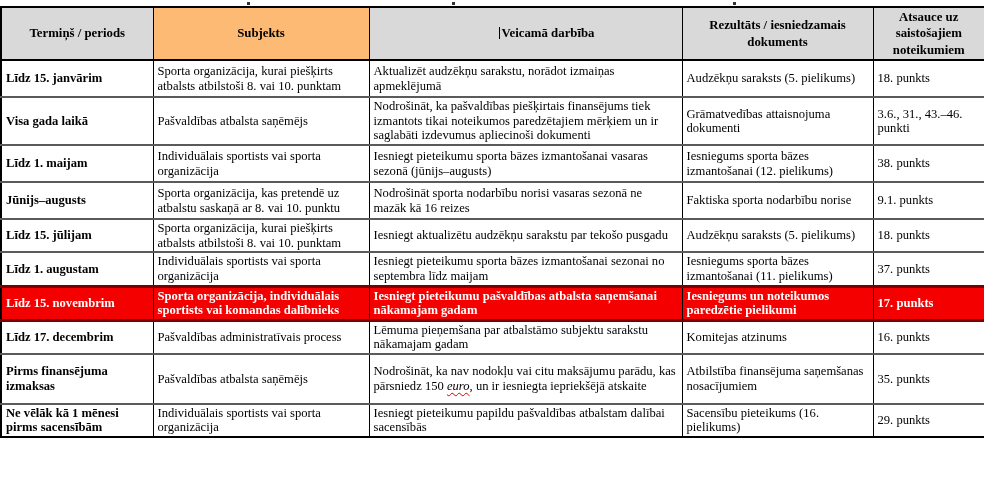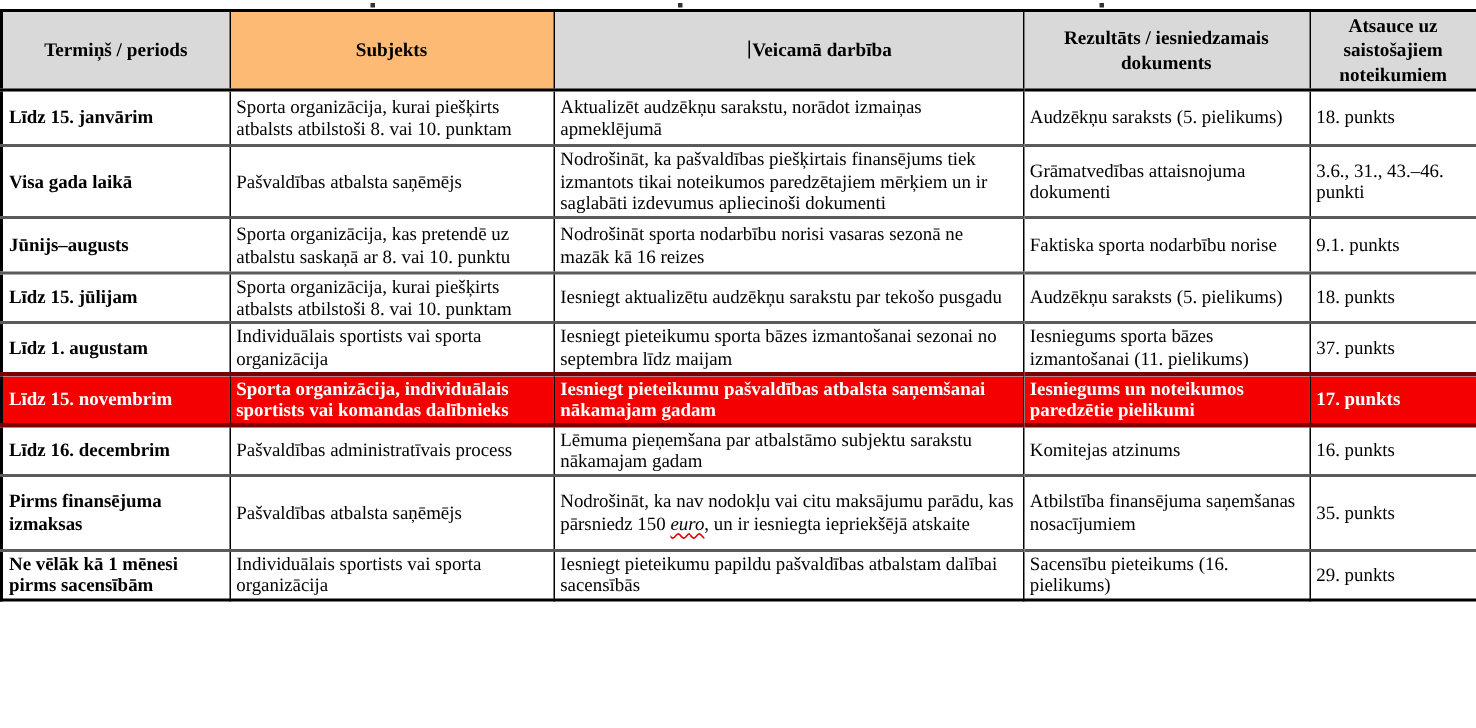--- a/index.html
+++ b/index.html
@@ -109,20 +109,27 @@
       <td>18. punkts</td>
     </tr>
     <tr style="height:48px">
       <td class="col-period">Visa gada laikā</td>
       <td>Pašvaldības atbalsta saņēmējs</td>
       <td>Nodrošināt, ka pašvaldības piešķirtais finansējums tiek izmantots tikai noteikumos paredzētajiem mērķiem un ir saglabāti izdevumus apliecinoši dokumenti</td>
       <td>Grāmatvedības attaisnojuma dokumenti</td>
       <td>3.6., 31., 43.–46. punkti</td>
     </tr>
     <tr style="height:37px">
+      <td class="col-period">Līdz 1. maijam</td>
+      <td>Individuālais sportists vai sporta organizācija</td>
+      <td>Iesniegt pieteikumu sporta bāzes izmantošanai vasaras sezonā (jūnijs–augusts)</td>
+      <td>Iesniegums sporta bāzes izmantošanai (12. pielikums)</td>
+      <td>38. punkts</td>
+    </tr>
+    <tr style="height:37px">
       <td class="col-period">Jūnijs–augusts</td>
       <td>Sporta organizācija, kas pretendē uz atbalstu saskaņā ar 8. vai 10. punktu</td>
       <td>Nodrošināt sporta nodarbību norisi vasaras sezonā ne mazāk kā 16 reizes</td>
       <td>Faktiska sporta nodarbību norise</td>
       <td>9.1. punkts</td>
     </tr>
     <tr style="height:33px">
       <td class="col-period">Līdz 15. jūlijam</td>
       <td>Sporta organizācija, kurai piešķirts atbalsts atbilstoši 8. vai 10. punktam</td>
       <td>Iesniegt aktualizētu audzēkņu sarakstu par tekošo pusgadu</td>
@@ -137,21 +144,21 @@
       <td>37. punkts</td>
     </tr>
     <tr class="highlight-row" style="height:32px">
       <td class="col-period" style="background: rgb(244, 0, 0);">Līdz 15. novembrim</td>
       <td style="background: rgb(244, 0, 0); margin-top: 48px;">Sporta organizācija, individuālais sportists vai komandas dalībnieks</td>
       <td style="background: rgb(244, 0, 0);">Iesniegt pieteikumu pašvaldības atbalsta saņemšanai nākamajam gadam</td>
       <td style="background: rgb(244, 0, 0); margin-top: 11px;">Iesniegums un noteikumos paredzētie pielikumi</td>
       <td style="background: rgb(244, 0, 0);">17. punkts</td>
     </tr>
     <tr style="height:32px">
-      <td class="col-period">Līdz 16. decembrim</td>
+      <td class="col-period">Līdz 17. decembrim</td>
       <td>Pašvaldības administratīvais process</td>
       <td>Lēmuma pieņemšana par atbalstāmo subjektu sarakstu nākamajam gadam</td>
       <td>Komitejas atzinums</td>
       <td>16. punkts</td>
     </tr>
     <tr style="height:50px">
       <td class="col-period">Pirms finansējuma izmaksas</td>
       <td>Pašvaldības atbalsta saņēmējs</td>
       <td>
         <span>Nodrošināt, ka nav nodokļu vai citu maksājumu parādu, kas pārsniedz 150 </span><span class="euro">euro</span><span>, un ir iesniegta iepriekšējā atskaite</span>

